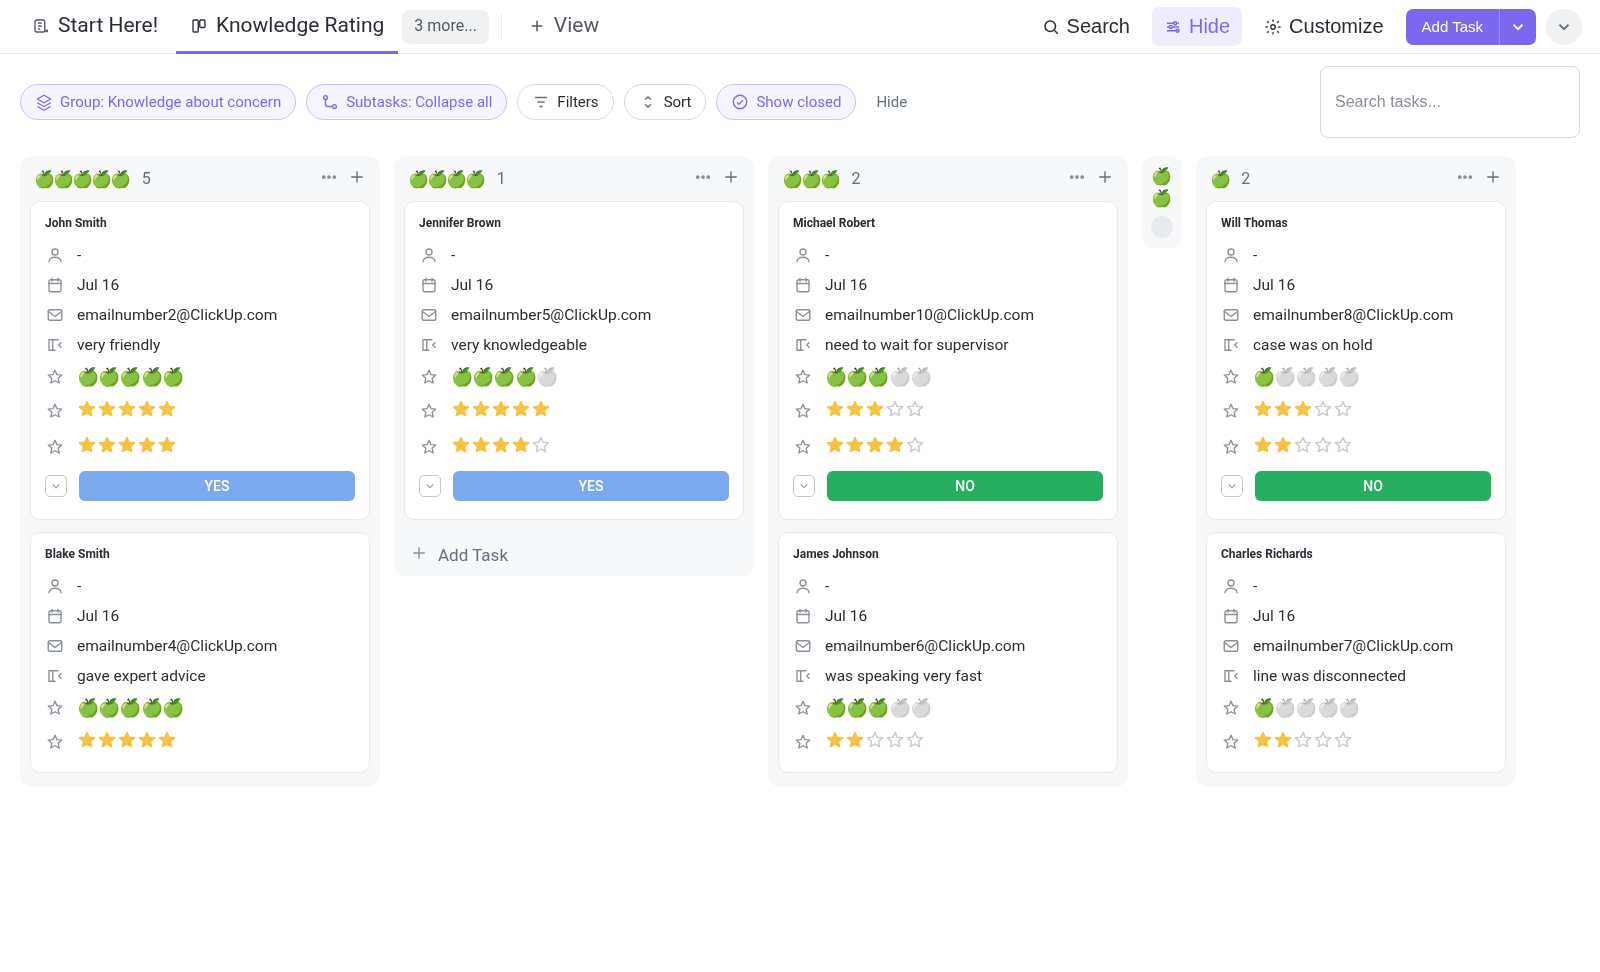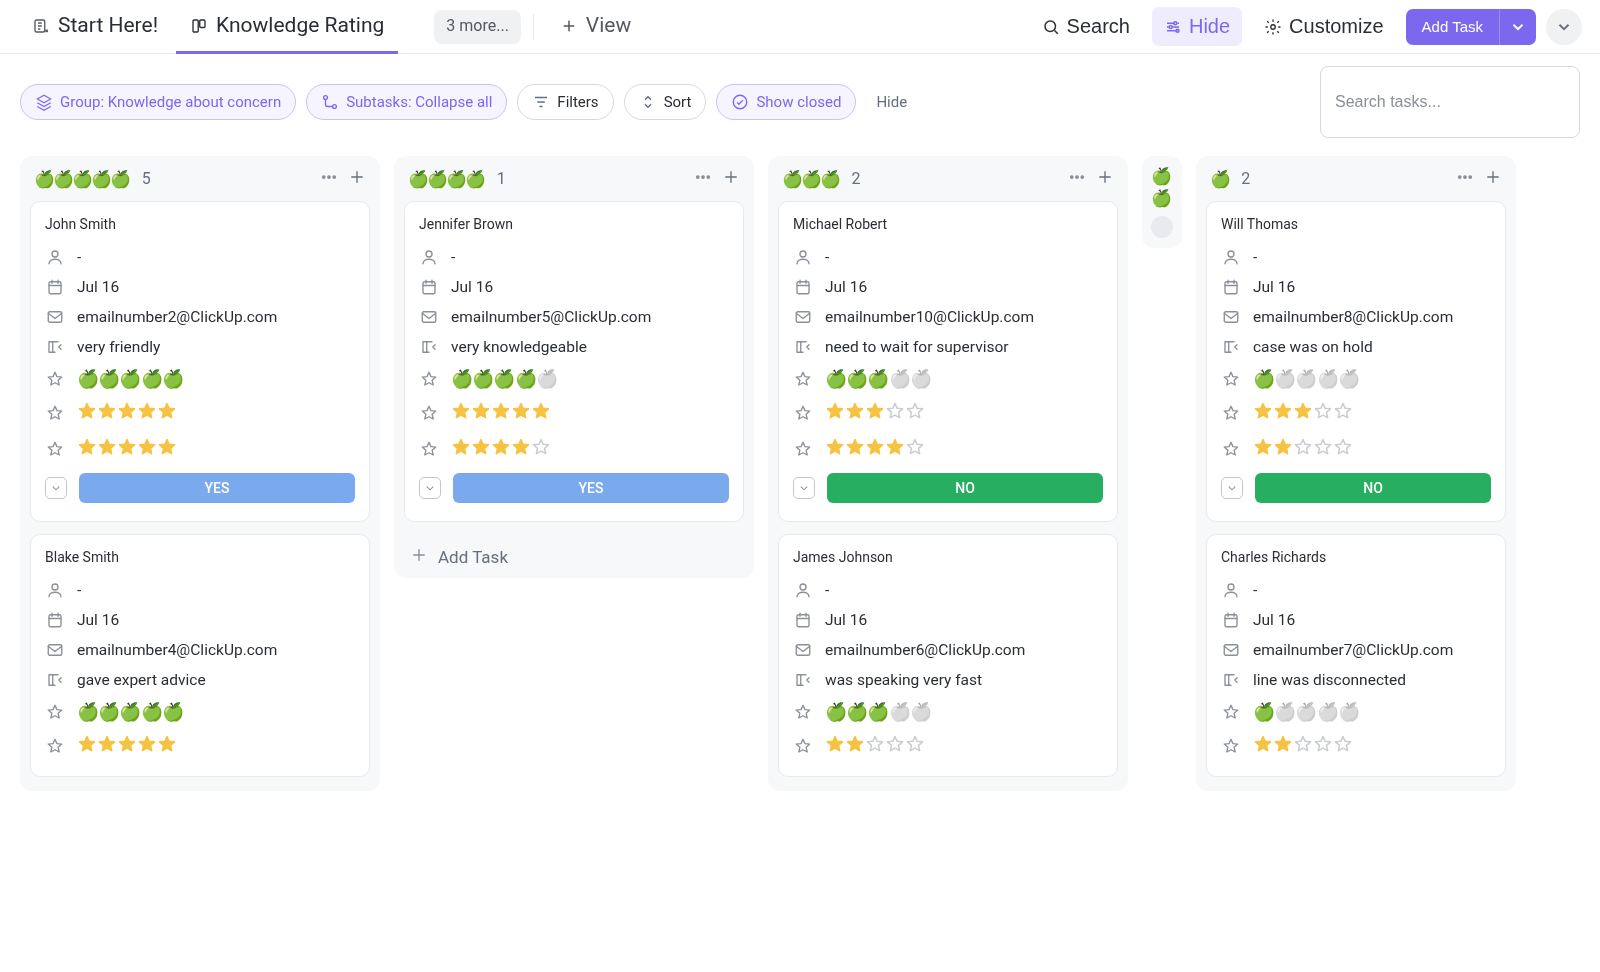--- a/index.html
+++ b/index.html
@@ -3,21 +3,21 @@
 <meta charset="utf-8">
 <style>
 * { box-sizing: border-box; margin: 0; padding: 0; }
 body { font-family: -apple-system, BlinkMacSystemFont, "Segoe UI", Roboto, sans-serif; background: #fff; color: #2a2e34; font-size: 14px; overflow-x: hidden; }
 
 
 .topnav { display: flex; align-items: center; padding: 0 18px; height: 54px; border-bottom: 1px solid #e8eaed; }
 .topnav-left { display: flex; align-items: center; gap: 4px; }
 .nav-tab { display: flex; align-items: center; gap: 8px; padding: 0 14px; height: 54px; font-size: 21px; color: #2a2e34; cursor: pointer; border-bottom: 3px solid transparent; }
 .nav-tab.active { border-bottom-color: #7b68ee; }
-.nav-tab.pill { background: #f0f1f3; border-radius: 8px; height: 34px; padding: 0 12px; font-size: 16px; color: #54585f; margin-left: 32px; }
+.nav-tab.pill { background: #f0f1f3; border-radius: 8px; height: 34px; padding: 0 12px; font-size: 16px; color: #54585f; }
 .nav-divider { width: 1px; height: 26px; background: #e8eaed; margin: 0 8px; }
 .topnav-right { margin-left: auto; display: flex; align-items: center; gap: 10px; }
 .nav-btn { display: flex; align-items: center; gap: 7px; padding: 8px 12px; border-radius: 7px; font-size: 20px; cursor: pointer; color: #2a2e34; background: transparent; border: none; }
 .nav-btn.purple-light { background: #eeecfd; color: #7b68ee; }
 .add-task-group { display: flex; }
 .add-task-btn { background: #7b68ee; color: #fff; border: none; padding: 9px 16px; border-radius: 7px 0 0 7px; font-size: 15px; font-weight: 500; cursor: pointer; }
 .add-task-chevron { background: #7b68ee; color: #fff; border: none; border-left: 1px solid rgba(255,255,255,0.25); padding: 9px 9px; border-radius: 0 7px 7px 0; cursor: pointer; display:flex;align-items:center; }
 .circle-btn { width: 36px; height: 36px; border-radius: 50%; background: #f0f1f3; border: none; display:flex;align-items:center;justify-content:center; cursor:pointer; }
 
 
@@ -35,21 +35,21 @@
 .column.narrow { width: 40px; padding: 10px 0; display:flex; flex-direction:column; align-items:center; gap:8px; }
 .column.last { width: 320px; }
 .col-header { display: flex; align-items: center; padding: 12px 14px; gap: 10px; }
 .col-apples { font-size: 17px; letter-spacing: -2px; }
 .col-count { color: #656f7d; font-size: 16px; margin-left: 2px; }
 .col-actions { margin-left: auto; display: flex; gap: 10px; color: #656f7d; }
 .col-body { padding: 0 10px 14px; display: flex; flex-direction: column; gap: 12px; }
 
 
 .card { background: #fff; border-radius: 10px; border: 1px solid #e8eaed; padding: 14px 14px 12px; }
-.card-title { font-size: 14px; font-weight: 400; margin-bottom: 10px; }
+.card-title { font-size: 12px; font-weight: 700; margin-bottom: 10px; }
 .card-row { display: flex; align-items: center; gap: 12px; padding: 6px 0; font-size: 15.5px; color: #2a2e34; }
 .card-row .icn { color: #8a8f98; width: 20px; display:inline-flex; justify-content:center; }
 .rating-emoji { font-size: 18px; letter-spacing: -1px; }
 .rating-stars { display: inline-flex; gap: 0px; }
 .pill-btn { flex:1; text-align:center; padding: 7px 0; border-radius: 6px; font-size: 14px; font-weight:500; color:#fff; }
 .pill-yes { background: #7ba9ed; }
 .pill-no { background: #27ae60; }
 .dropdown-square { width:22px; height:22px; border:1.5px solid #c3c6cb; border-radius:5px; display:inline-flex;align-items:center;justify-content:center; color:#8a8f98; }
 
 

